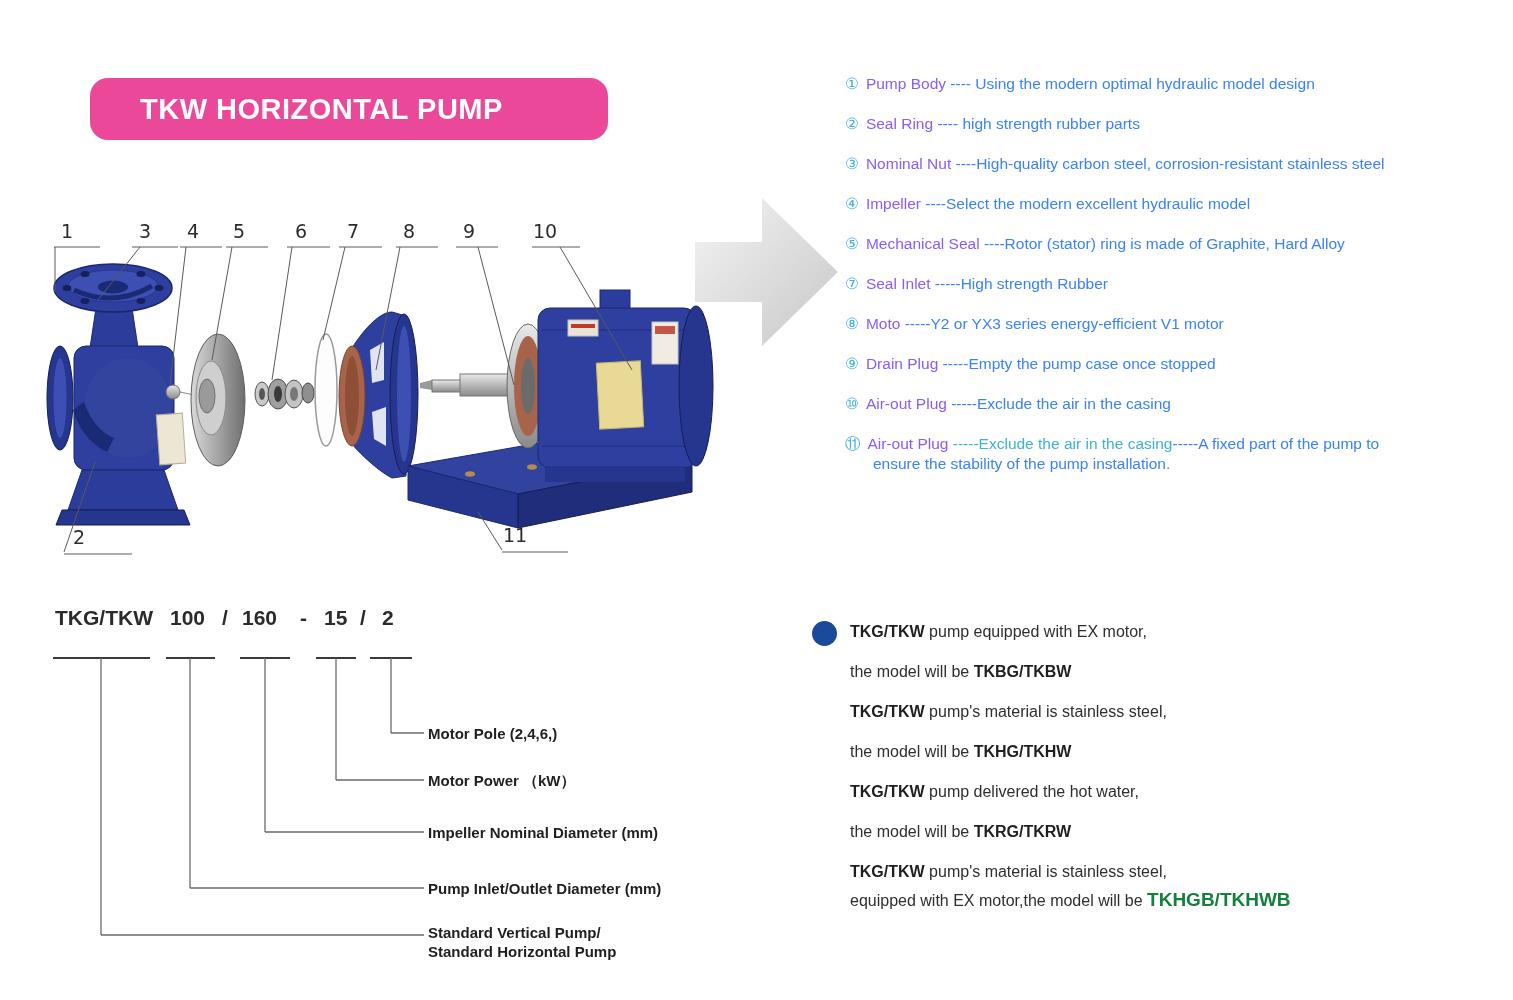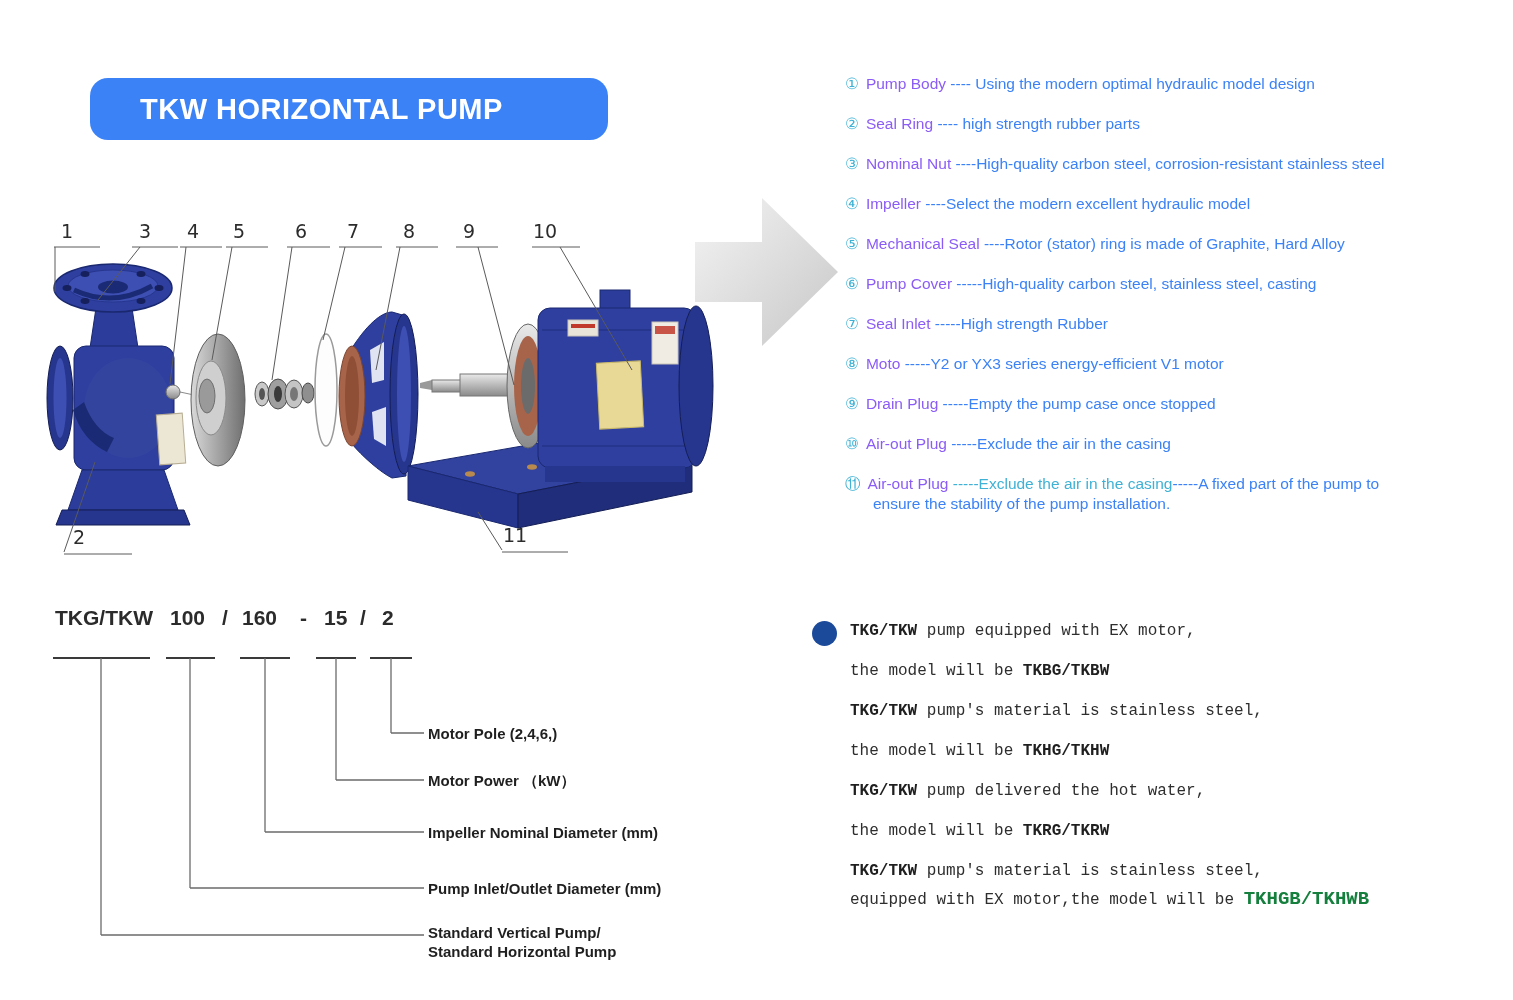--- a/index.html
+++ b/index.html
@@ -3,21 +3,21 @@
 <meta charset="utf-8">
 <style>
   html,body{margin:0;padding:0;}
   body{
     width:1513px;height:1000px;position:relative;overflow:hidden;
     background:#ffffff;font-family:"Liberation Sans",sans-serif;color:#3d3d3d;
   }
   
   .banner{
     position:absolute;left:90px;top:78px;width:518px;height:62px;
-    background:#3b82f6;border-radius:18px;
+    background:#ec4899;border-radius:18px;
     display:flex;align-items:center;padding-left:50px;box-sizing:border-box;
   }
   .banner h1{
     margin:0;font-size:29px;font-weight:bold;color:#ffffff;letter-spacing:.5px;
   }
   
   .diagram{position:absolute;left:40px;top:220px;width:700px;height:360px;}
   .diagram svg{position:absolute;left:0;top:0;}
   .callout{
     position:absolute;font-size:19px;color:#2c2c2c;line-height:22px;width:26px;
@@ -42,21 +42,21 @@
   .seg{
     position:absolute;font-size:21px;font-weight:bold;color:#2b2b2b;
     font-family:"Liberation Sans",sans-serif;white-space:nowrap;
   }
   .tree-label{
     position:absolute;font-size:15px;font-weight:bold;color:#1f1f1f;
     line-height:19px;white-space:nowrap;
   }
   .tree-lines{position:absolute;left:0;top:600px;}
   
-  .notes{position:absolute;left:850px;top:621px;width:640px;font-size:16px;color:#2e2e2e;font-family:Liberation Mono, monospace;}
+  .notes{position:absolute;left:850px;top:621px;width:640px;font-size:16px;color:#2e2e2e;}
   .note-line{line-height:21px;margin-bottom:19px;white-space:nowrap;}
   .note-line.tight{margin-bottom:7px;}
   .b{font-weight:bold;color:#1f1f1f;}
   .b-big{font-weight:bold;font-size:19px;color:#15803d;}
   .bullet-dot{
     position:absolute;left:812px;top:621px;width:25px;height:25px;border-radius:50%;
     background:#1b4a9b;
   }
 </style>
 </head>
@@ -207,21 +207,20 @@
   </defs>
   <polygon points="5,52 72,52 72,8 148,82 72,156 72,112 5,112" fill="url(#gArrow)"></polygon>
 </svg>
 
 <ul class="parts">
   <li><span class="pnum">①</span><span class="pname">Pump Body</span><span class="pdesc"> ---- Using the modern optimal hydraulic model design</span></li>
   <li><span class="pnum">②</span><span class="pname">Seal Ring</span><span class="pdesc"> ---- high strength rubber parts</span></li>
   <li><span class="pnum">③</span><span class="pname">Nominal Nut</span><span class="pdesc"> ----High-quality carbon steel, corrosion-resistant stainless steel</span></li>
   <li><span class="pnum">④</span><span class="pname">Impeller</span><span class="pdesc"> ----Select the modern excellent hydraulic model</span></li>
   <li><span class="pnum">⑤</span><span class="pname">Mechanical Seal</span><span class="pdesc"> ----Rotor (stator) ring is made of Graphite, Hard Alloy</span></li>
-  <li><span class="pnum">⑥</span><span class="pname">Pump Cover</span><span class="pdesc"> -----High-quality carbon steel, stainless steel, casting</span></li>
   <li><span class="pnum">⑦</span><span class="pname">Seal Inlet</span><span class="pdesc"> -----High strength Rubber</span></li>
   <li><span class="pnum">⑧</span><span class="pname">Moto</span><span class="pdesc"> -----Y2 or YX3 series energy-efficient V1 motor</span></li>
   <li><span class="pnum">⑨</span><span class="pname">Drain Plug</span><span class="pdesc"> -----Empty the pump case once stopped</span></li>
   <li><span class="pnum">⑩</span><span class="pname">Air-out Plug</span><span class="pdesc"> -----Exclude the air in the casing</span></li>
   <li><span class="pnum">⑪</span><span class="pname">Air-out Plug</span><span class="pcyan"> -----Exclude the air in the casing</span><span class="pdesc">-----A fixed part of the pump to</span><br><span class="pdesc">ensure the stability of the pump installation.</span></li>
 </ul>
 
 <span class="seg" style="left:55px;top:606px">TKG/TKW</span>
 <span class="seg" style="left:170px;top:606px">100</span>
 <span class="seg" style="left:222px;top:606px">/</span>

